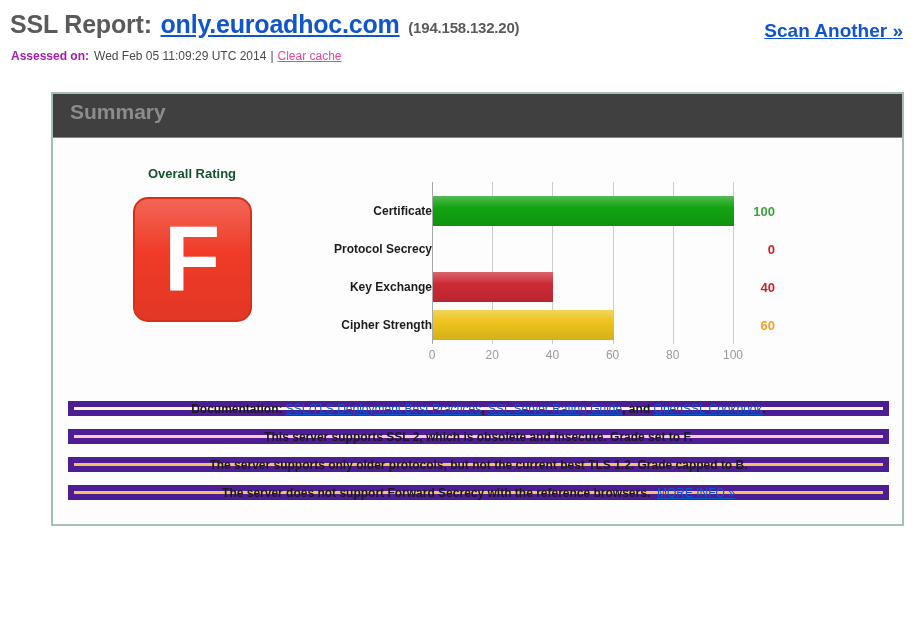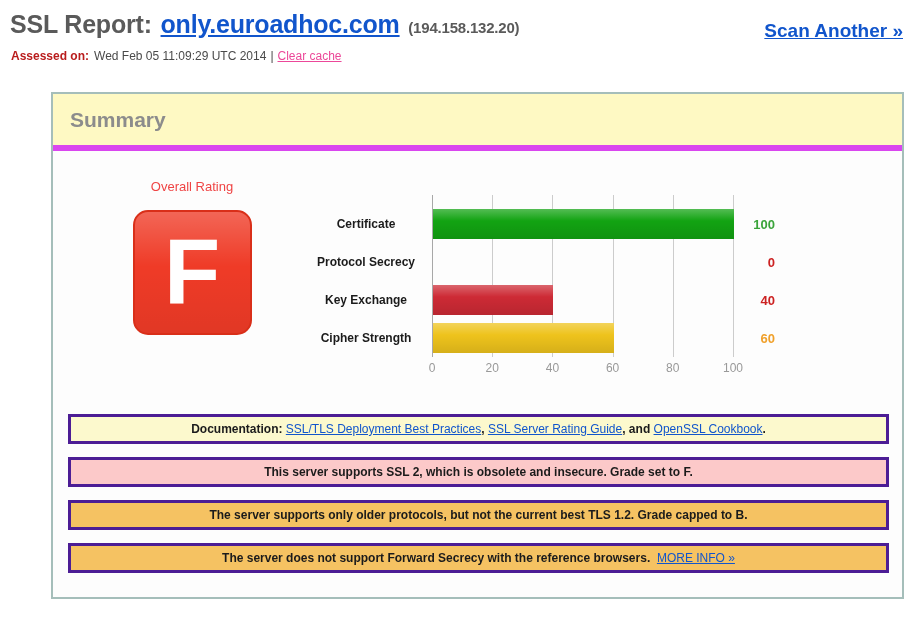--- a/index.html
+++ b/index.html
@@ -19,51 +19,51 @@
     margin: 4px 0 0 0;
     font-size: 25px; font-weight: bold; color: #5a5a5a;
     letter-spacing: -0.2px;
   }
   .domain-link {
     color: #1155cc; text-decoration: underline; font-weight: bold;
     margin: 0 2px;
   }
   .ip-address { font-size: 15px; color: #5a5a5a; font-weight: bold; }
   .assessed-line { margin: 10px 0 0 1px; font-size: 12px; color: #4a4a4a; }
-  .assessed-label { font-weight: bold; color: #b91c1c; margin-right: 5px; }
+  .assessed-label { font-weight: bold; color: #a21caf; margin-right: 5px; }
   .sep { margin: 0 4px; color: #4a4a4a; }
   .small-link { color: #ec4899; text-decoration: underline; }
   .scan-another {
     position: absolute; top: 20px; right: 18px;
     font-size: 19px; font-weight: bold;
     color: #1155cc; text-decoration: underline;
   }
 
   
   .summary-box {
     margin: 29px 17px 0 51px;
     border: 2px solid #a5beba;
     background: #fdfdfd;
   }
   .summary-header {
-    background: #fef9c3;
-    border-bottom: 6px solid #d946ef;
-    padding: 14px 0 13px 17px;
+    background: #404040;
+    border-bottom: 1px solid #d946ef;
+    padding: 6px 0 13px 17px;
   }
   .summary-title { font-size: 21px; font-weight: bold; color: #8c8c8c; }
   .summary-body { padding: 0 0 24px 0; }
 
   
   .rating-area { display: flex; align-items: flex-start; }
   .left-col {
     margin: 28px 0 0 74px;
     width: 130px;
     display: flex; flex-direction: column; align-items: center;
   }
-  .overall-label { font-size: 13px; font-weight: normal; color: #ef4444; }
+  .overall-label { font-size: 13px; font-weight: bold; color: #14532d; }
   .grade-badge {
     margin-top: 16px;
     width: 119px; height: 125px;
     border: 2px solid #d92f19;
     border-radius: 15px;
     background: #ef3b27;
     background-image: linear-gradient(180deg, rgba(255,255,255,0.22), rgba(255,255,255,0) 45%, rgba(0,0,0,0.06));
     display: flex; align-items: center; justify-content: center;
   }
   .grade-letter {
@@ -78,42 +78,42 @@
     width: 301px; height: 162px; z-index: 0;
   }
   .gridline {
     position: absolute; top: 0; bottom: 0; width: 1px; background: #cccccc;
   }
   .gridline.axis-line { background: #a8a8a8; }
   .chart-rows { position: relative; z-index: 1; padding-top: 10px; }
   .chart-row { display: flex; align-items: center; height: 38px; }
   .chart-label {
     width: 132px; 
-    text-align: center; font-size: 12px; font-weight: bold; color: #1b1b1b;
+    text-align: right; font-size: 12px; font-weight: bold; color: #1b1b1b;
   }
   .chart-track { width: 301px; height: 30px; position: relative; }
   .chart-bar {
     position: absolute; left: 1px; top: 0; height: 100%;
     background-image: linear-gradient(180deg, rgba(255,255,255,0.28), rgba(255,255,255,0) 40%, rgba(0,0,0,0.10));
   }
   .chart-value {
     margin-left: 14px; width: 28px; text-align: right;
     font-size: 13px; font-weight: bold;
   }
   .chart-axis { position: relative; margin-left: 132px; width: 301px; height: 20px; }
   .axis-tick {
     position: absolute; top: 4px; transform: translateX(-50%);
     font-size: 12px; color: #999999;
   }
 
   
   .notices { margin: 37px 13px 0 15px; }
   .notice {
-    height: 30px; margin-bottom: 13px;
-    border: 3px solid #4c1d95;
+    height: 15px; margin-bottom: 13px;
+    border: 6px solid #4c1d95;
     display: flex; align-items: center; justify-content: center;
     font-size: 12px; font-weight: bold; color: #1b1b1b;
     text-align: left;
   }
   .notice:last-child { margin-bottom: 0; }
   .notice-doc     { background: #fcf9cd; }
   .notice-error   { background: #fcc9c9; }
   .notice-warning { background: #f5c262; }
   .notice a {
     color: #1155cc; text-decoration: underline; font-weight: normal;

